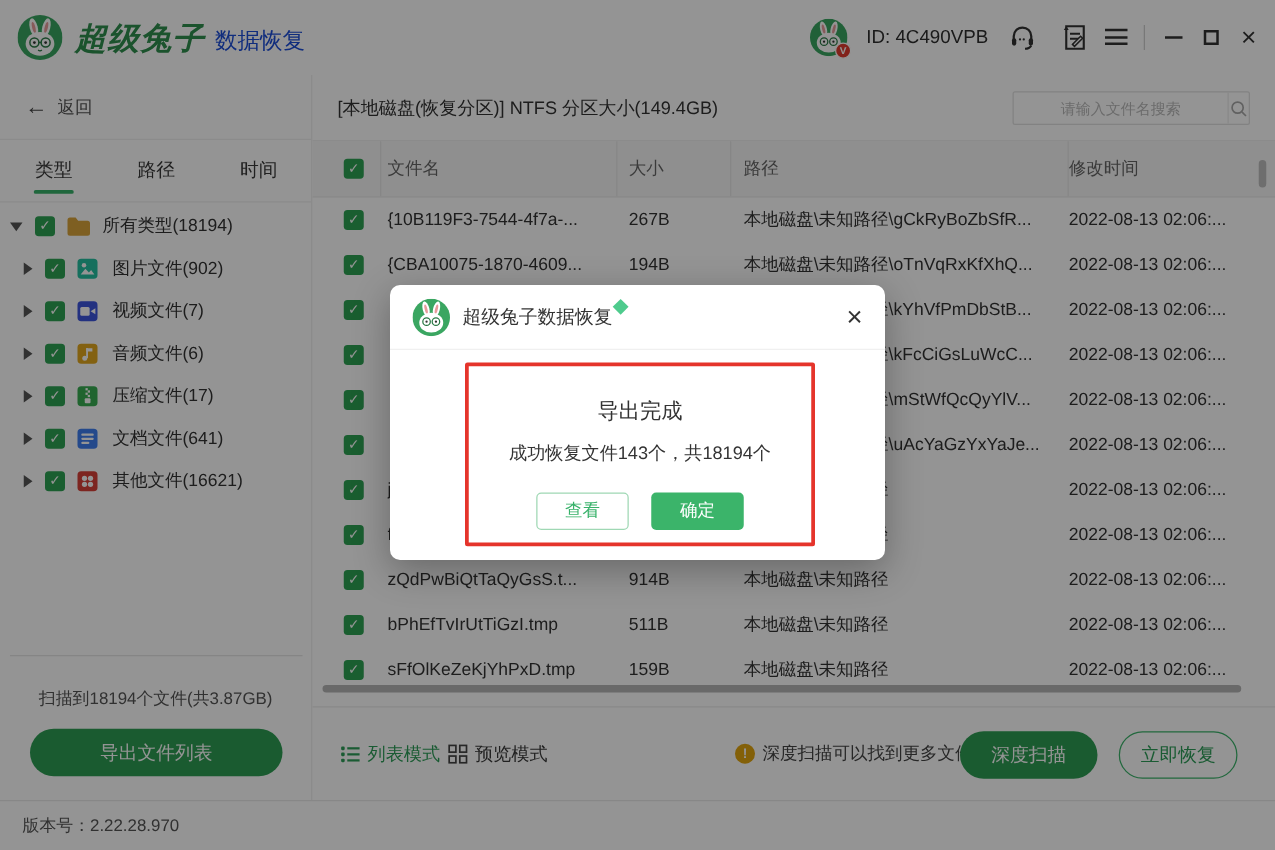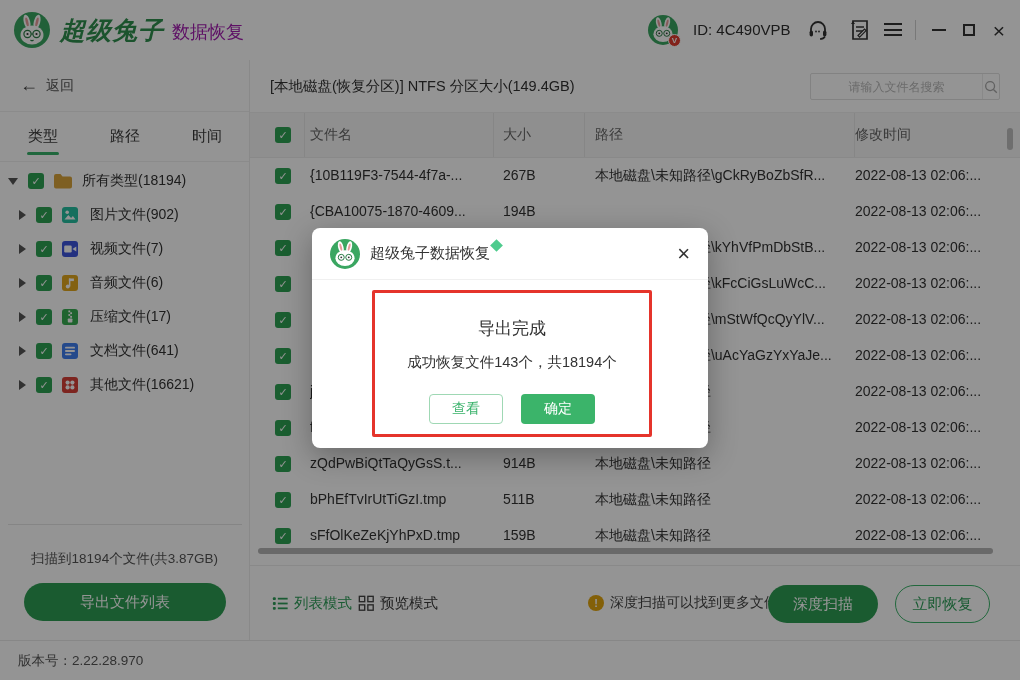--- a/index.html
+++ b/index.html
@@ -6,21 +6,21 @@
   html,body { background:#777; }
   .app {
     position:relative; width:1020px; height:680px; background:#fff;
     font-family:"Liberation Sans","DejaVu Sans",sans-serif; overflow:hidden;
     color:#333; -webkit-font-smoothing:antialiased;
   }
   
   .topbar { position:absolute; left:0; top:0; width:1020px; height:60px; background:#fff; z-index:2; }
   .logo-wrap { position:absolute; left:14px; top:12px; width:36px; height:36px; }
   .brand-cn { position:absolute; left:60px; top:14px; font-size:25px; font-weight:bold; font-style:italic; color:#2f8f4e; letter-spacing:1px; }
-  .brand-suffix { position:absolute; left:172px; top:20px; font-size:18px; color:#a21caf; }
+  .brand-suffix { position:absolute; left:172px; top:20px; font-size:18px; color:#1d4ed8; }
   .avatar-wrap { position:absolute; left:648px; top:15px; width:30px; height:30px; }
   .v-badge { position:absolute; right:-3px; bottom:-2px; width:13px; height:13px; background:#e03c2f; border:1px solid #fff; border-radius:50%; color:#fff; font-size:8px; font-weight:bold; text-align:center; line-height:11px; }
   .uid { position:absolute; left:693px; top:21px; font-size:15px; color:#2f2f2f; }
   .tb-icon { position:absolute; top:18px; width:24px; height:24px; cursor:pointer; }
   .sep-v { position:absolute; left:915px; top:20px; width:1px; height:20px; background:#cfcfcf; }
   .win-btn { position:absolute; top:18px; width:22px; height:24px; display:flex; align-items:center; justify-content:center; cursor:pointer; }
   .min-bar { width:14px; height:2px; background:#333; }
   .max-box { width:12px; height:12px; border:2px solid #333; }
   .close-x { font-size:21px; color:#333; line-height:1; }
   .burger { display:flex; flex-direction:column; justify-content:space-between; width:18px; height:13px; }
@@ -322,20 +322,21 @@
         <span class="cbx"></span>
         <div class="cell c-nm">{10B119F3-7544-4f7a-...</div>
         <div class="cell c-sz">267B</div>
         <div class="cell c-pt">本地磁盘\未知路径\gCkRyBoZbSfR...</div>
         <div class="cell c-mt">2022-08-13 02:06:...</div>
       </div>
       <div class="trow">
         <span class="cbx"></span>
         <div class="cell c-nm">{CBA10075-1870-4609...</div>
         <div class="cell c-sz">194B</div>
+        <div class="cell c-pt">本地磁盘\未知路径\oTnVqRxKfXhQ...</div>
         <div class="cell c-mt">2022-08-13 02:06:...</div>
       </div>
       <div class="trow">
         <span class="cbx"></span>
         <div class="cell c-nm"></div>
         <div class="cell c-sz"></div>
         <div class="cell c-pt">本地磁盘\未知路径\kYhVfPmDbStB...</div>
         <div class="cell c-mt">2022-08-13 02:06:...</div>
       </div>
       <div class="trow">

